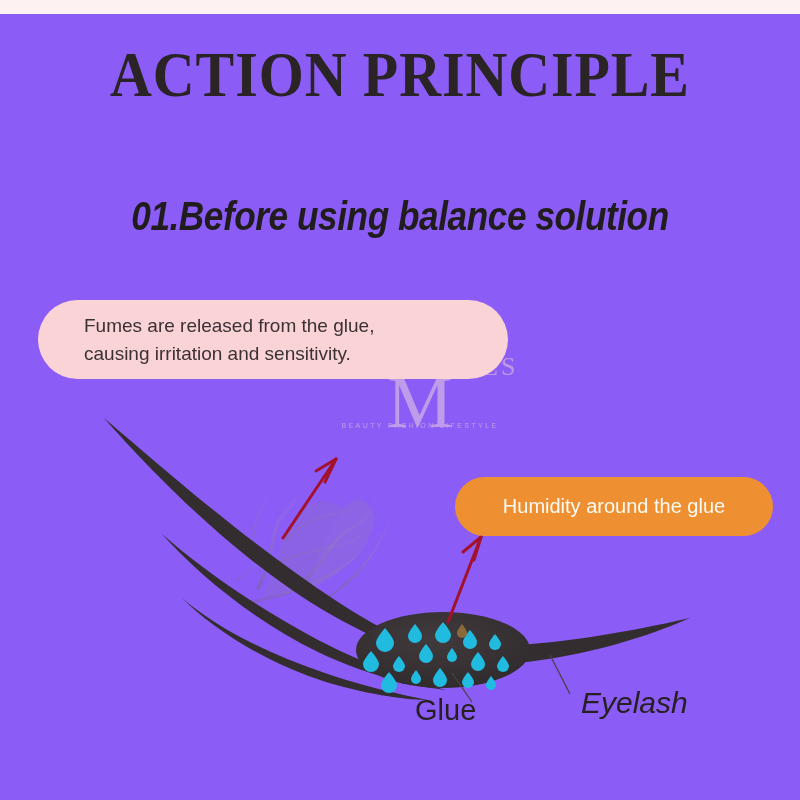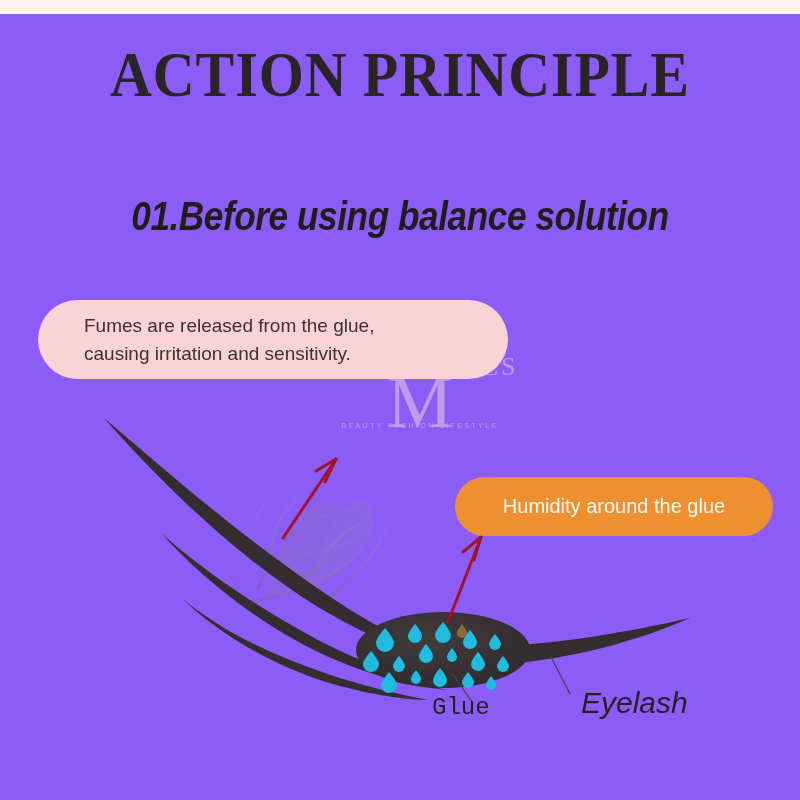--- a/index.html
+++ b/index.html
@@ -129,23 +129,23 @@
   .pill-orange-text {
     font-family: "Liberation Sans", sans-serif;
     font-size: 20px;
     color: #fffaf4;
     white-space: nowrap;
   }
 
   
   .label-glue {
     position: absolute;
-    left: 432px; top: 694px;
-    font-family: Liberation Mono, monospace;
-    font-size: 24px;
+    left: 415px; top: 694px;
+    font-family: Liberation Sans, sans-serif;
+    font-size: 29px;
     color: #262022;
     white-space: nowrap;
   }
   .label-eyelash {
     position: absolute;
     left: 581px; top: 686px;
     font-family: "Liberation Sans", sans-serif;
     font-size: 30px;
     color: #262022;
     white-space: nowrap;

